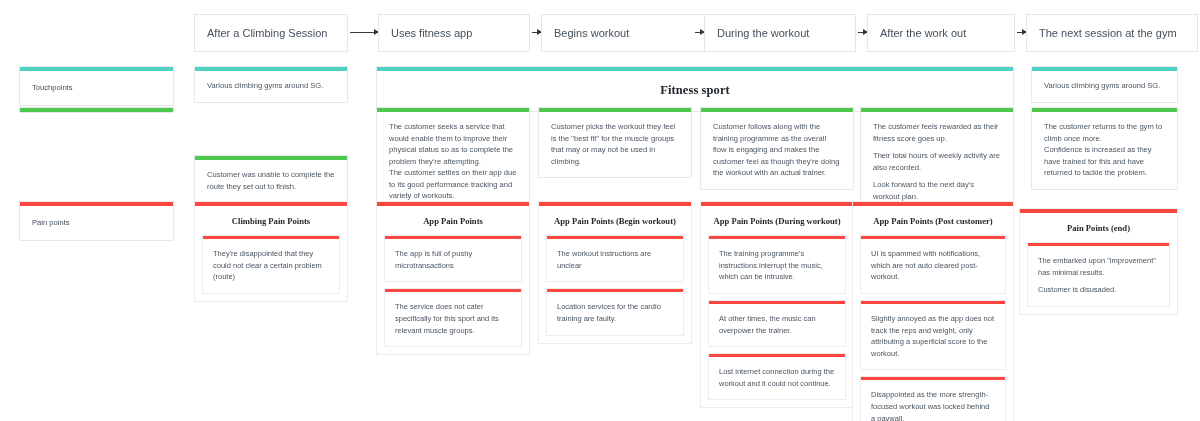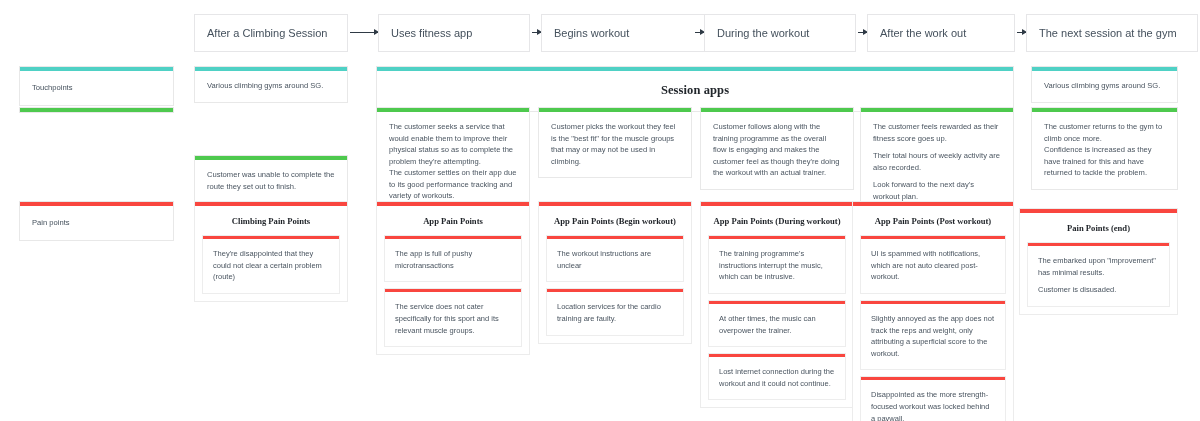--- a/index.html
+++ b/index.html
@@ -192,21 +192,21 @@
 
   <div class="card" style="left:194px; top:66px; width:154px;">
     <span class="bar" style="background:#4fd1c5"></span>
     <div class="body">
       <p>Various climbing gyms around SG.</p>
     </div>
   </div>
 
   <div class="card" style="left:376px; top:66px; width:638px;">
     <span class="bar" style="background:#4fd1c5"></span>
-    <div class="banner-title">Session apps</div>
+    <div class="banner-title">Fitness sport</div>
   </div>
 
   <div class="card" style="left:1031px; top:66px; width:147px;">
     <span class="bar" style="background:#4fd1c5"></span>
     <div class="body">
       <p>Various climbing gyms around SG.</p>
     </div>
   </div>
 
 
@@ -327,21 +327,21 @@
         <span class="bar" style="background:#f9463f"></span>
         <div class="body">
           <p>Lost internet connection during the workout and it could not continue.</p>
         </div>
       </div>
     </div>
   </div>
 
   <div class="pp-group" style="left:852px; top:201px; width:162px;">
     <span class="bar" style="background:#f9463f"></span>
-    <div class="pp-title">App Pain Points (Post workout)</div>
+    <div class="pp-title">App Pain Points (Post customer)</div>
     <div class="inner">
       <div class="pp-card">
         <span class="bar" style="background:#f9463f"></span>
         <div class="body">
           <p>UI is spammed with notifications, which are not auto cleared post-workout.</p>
         </div>
       </div>
       <div class="pp-card">
         <span class="bar" style="background:#f9463f"></span>
         <div class="body">

